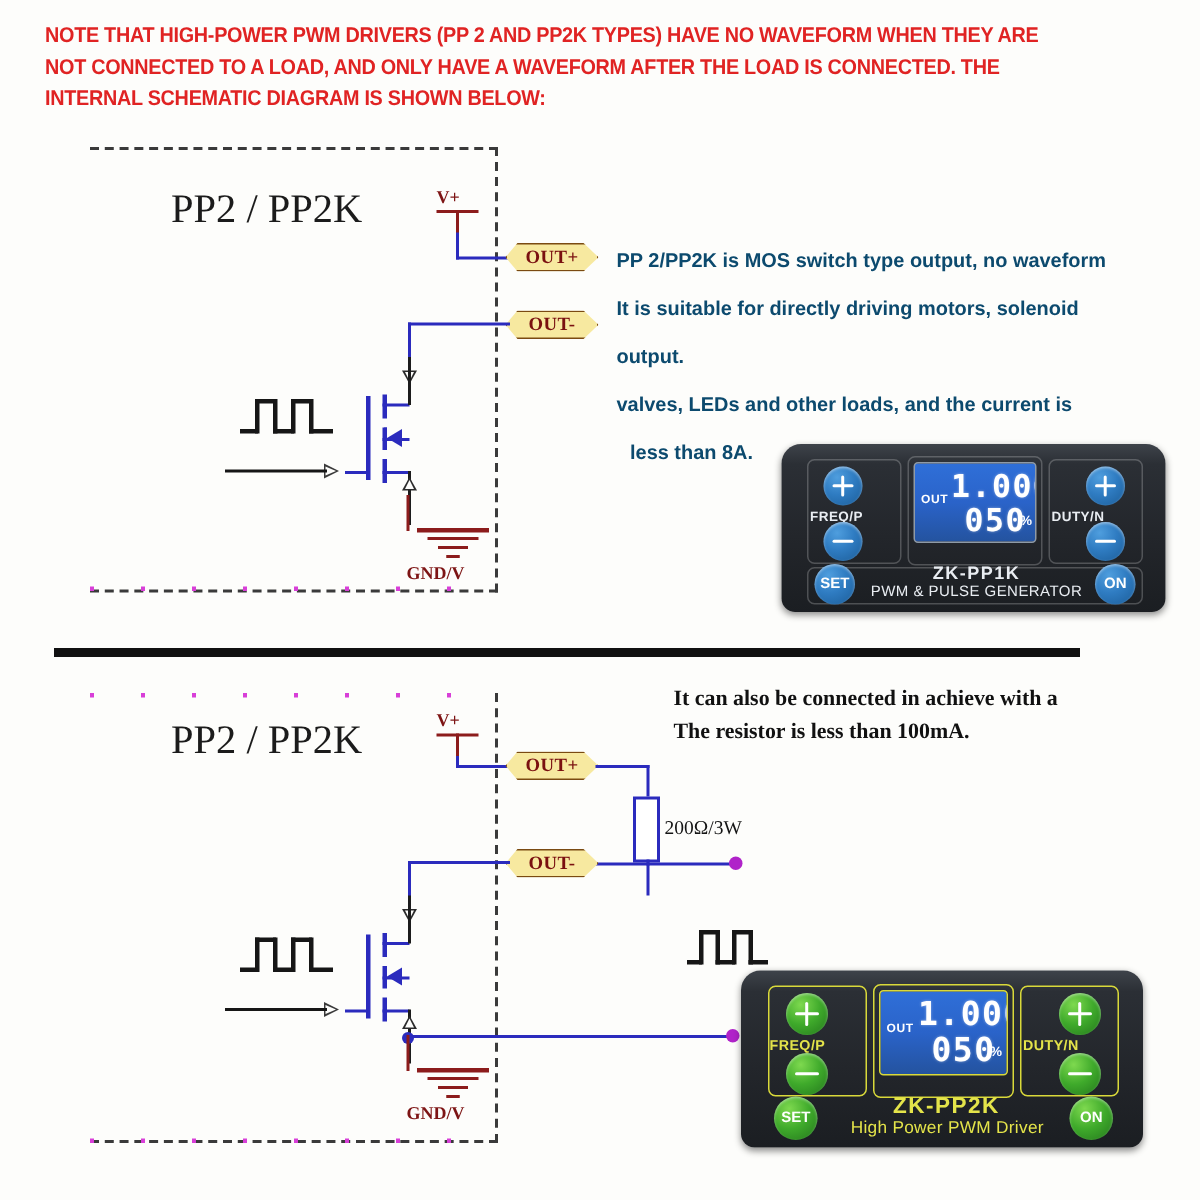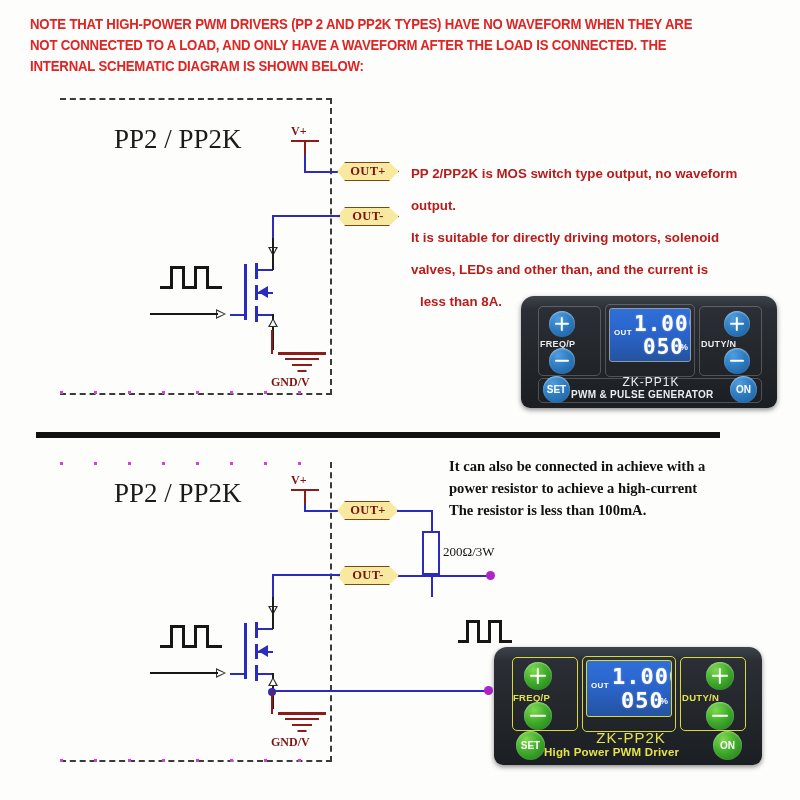--- a/index.html
+++ b/index.html
@@ -127,21 +127,21 @@
     position:absolute;font-family:"Liberation Serif", serif;
     font-size:13px;color:#141414;white-space:nowrap;
   }
   .jdot{position:absolute;border-radius:50%;background:#2b2bbd;}
   .mdot{position:absolute;border-radius:50%;background:#b023c9;}
 
   
   .body1{
     position:absolute;
     font-family:"Liberation Sans", sans-serif;
-    font-weight:bold;font-size:13.3px;color:#b91c1c;
+    font-weight:bold;font-size:13.3px;color:#0c4a6e;
     line-height:32px;white-space:nowrap;
   }
   .body2{
     position:absolute;
     font-family:"Liberation Serif", serif;
     font-weight:bold;font-size:14.6px;color:#111;
     line-height:22px;white-space:nowrap;
   }
 
   
@@ -204,25 +204,25 @@
     font-weight:bold;letter-spacing:1px;
     text-shadow:0 0 2px rgba(255,255,255,.45);
   }
   .pct{
     position:absolute;color:#fff;
     font-family:"Liberation Sans", sans-serif;
     font-weight:bold;font-size:9px;
   }
   .devname{
     position:absolute;text-align:center;white-space:nowrap;
+    font-family:"Liberation Sans", sans-serif;font-weight:bold;
+  }
+  .devsub{
+    position:absolute;text-align:center;white-space:nowrap;
     font-family:"Liberation Sans", sans-serif;font-weight:normal;
-  }
-  .devsub{
-    position:absolute;white-space:nowrap;
-    font-family:"Liberation Sans", sans-serif;font-weight:bold;
   }
 </style>
 </head>
 <body>
 
 <div class="page">
 
   <div class="note">
     <div>NOTE THAT HIGH-POWER PWM DRIVERS (PP 2 AND PP2K TYPES) HAVE NO WAVEFORM WHEN THEY ARE</div>
     <div>NOT CONNECTED TO A LOAD, AND ONLY HAVE A WAVEFORM AFTER THE LOAD IS CONNECTED. THE</div>
@@ -302,23 +302,23 @@
       <span style="top:0;width:48px;height:2.5px;"></span>
       <span style="top:6px;width:34px;"></span>
       <span style="top:12px;width:20px;"></span>
       <span style="top:18px;width:9px;"></span>
     </div>
     <div class="lbl-red" style="left:271px;top:375px;">GND/V</div>
   </div>
 
   <div class="body1" style="left:411px;top:158px;">
     <div>PP 2/PP2K is MOS switch type output, no waveform</div>
+    <div>It is suitable for directly driving motors, solenoid</div>
     <div>output.</div>
-    <div>It is suitable for directly driving motors, solenoid</div>
-    <div>valves, LEDs and other than, and the current is</div>
+    <div>valves, LEDs and other loads, and the current is</div>
     <div style="padding-left:9px;">less than 8A.</div>
   </div>
 
   <div class="device" style="left:521px;top:296px;width:256px;height:112px;">
     <div class="dev-inner">
 
       <div class="panelbox" style="left:17px;top:10px;width:63px;height:70px;"></div>
       <div class="btn blue" style="left:28px;top:15px;width:26px;height:26px;">
           <span class="plusglyph"></span>
         </div>
@@ -451,21 +451,20 @@
     <span style="left:19px;top:2px;width:3px;height:23px;"></span>
     <span style="left:19px;top:22px;width:13px;height:3px;"></span>
     <span style="left:30px;top:2px;width:3px;height:23px;"></span>
     <span style="left:30px;top:2px;width:13px;height:3px;"></span>
     <span style="left:41px;top:2px;width:3px;height:23px;"></span>
     <span style="left:41px;top:22px;width:13px;height:3px;"></span>
   </div>
 
   <div class="body2" style="left:449px;top:455px;">
     <div>It can also be connected in achieve with a</div>
-    <div>power resistor to achieve a high-current</div>
     <div>The resistor is less than 100mA.</div>
   </div>
 
   <div class="device" style="left:494px;top:647px;width:268px;height:118px;">
     <div class="dev-inner">
       <div class="panelbox y" style="left:18px;top:10px;width:66px;height:74px;"></div>
       <div class="btn green" style="left:30px;top:15px;width:28px;height:28px;">
           <span class="plusglyph"></span>
         </div>
       <div class="sidelbl" style="left:19px;top:45px;color:#e4e44a;font-size:9.5px;">FREQ/P</div>

